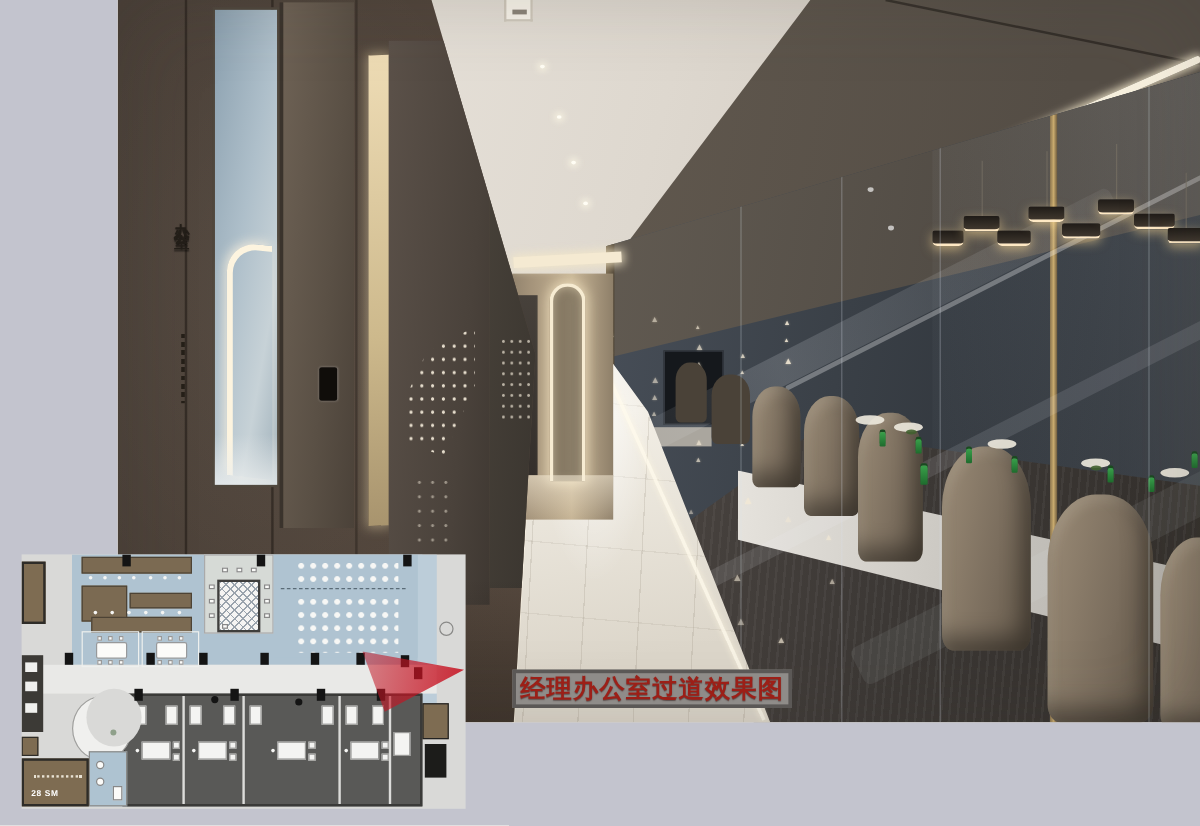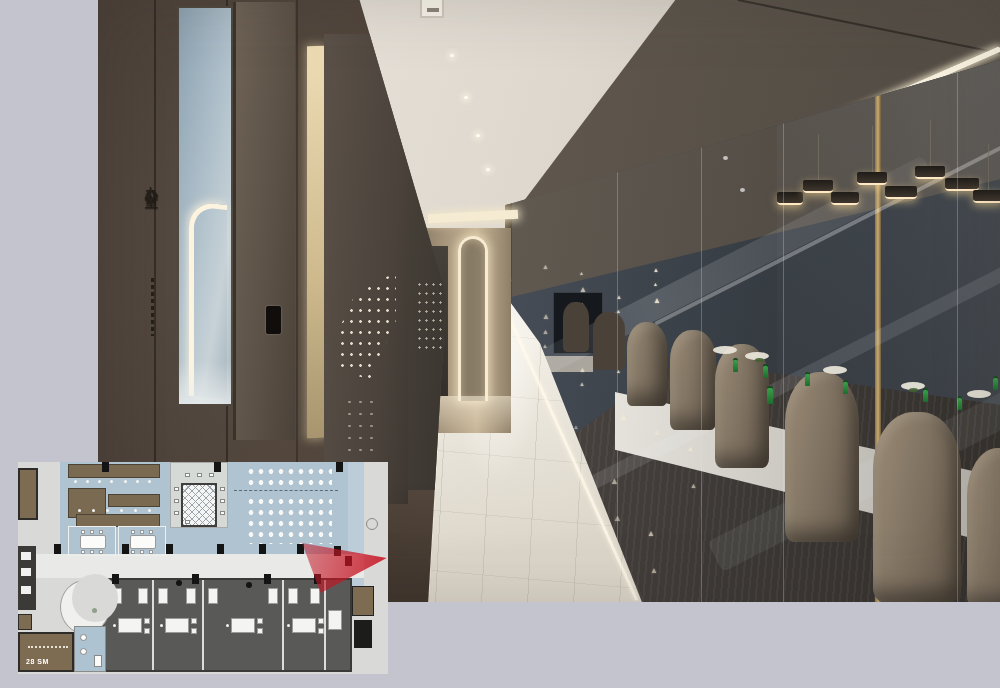--- a/index.html
+++ b/index.html
@@ -490,13 +490,14 @@
       <div class="wdot" style="left: 60px; top: 47px;"></div>
       <div class="wdot" style="left: 74px; top: 47px;"></div>
       <div class="wdot" style="left: 88px; top: 47px;"></div>
       <div class="wdot" style="left: 102px; top: 47px;"></div>
       <div class="wdot" style="left: 116px; top: 47px;"></div>
       <div class="wdot" style="left: 130px; top: 47px;"></div>
     </div>
 
   <div class="arrow"></div>
 
+  <div class="caption">经理办公室过道效果图</div>
 </div>
 
 </body></html>

